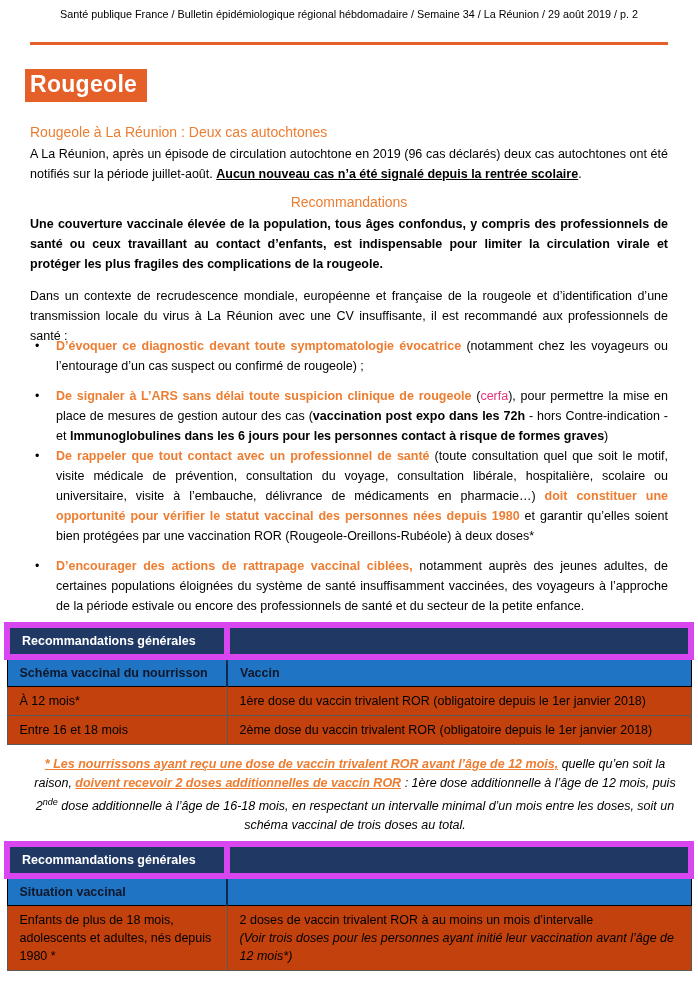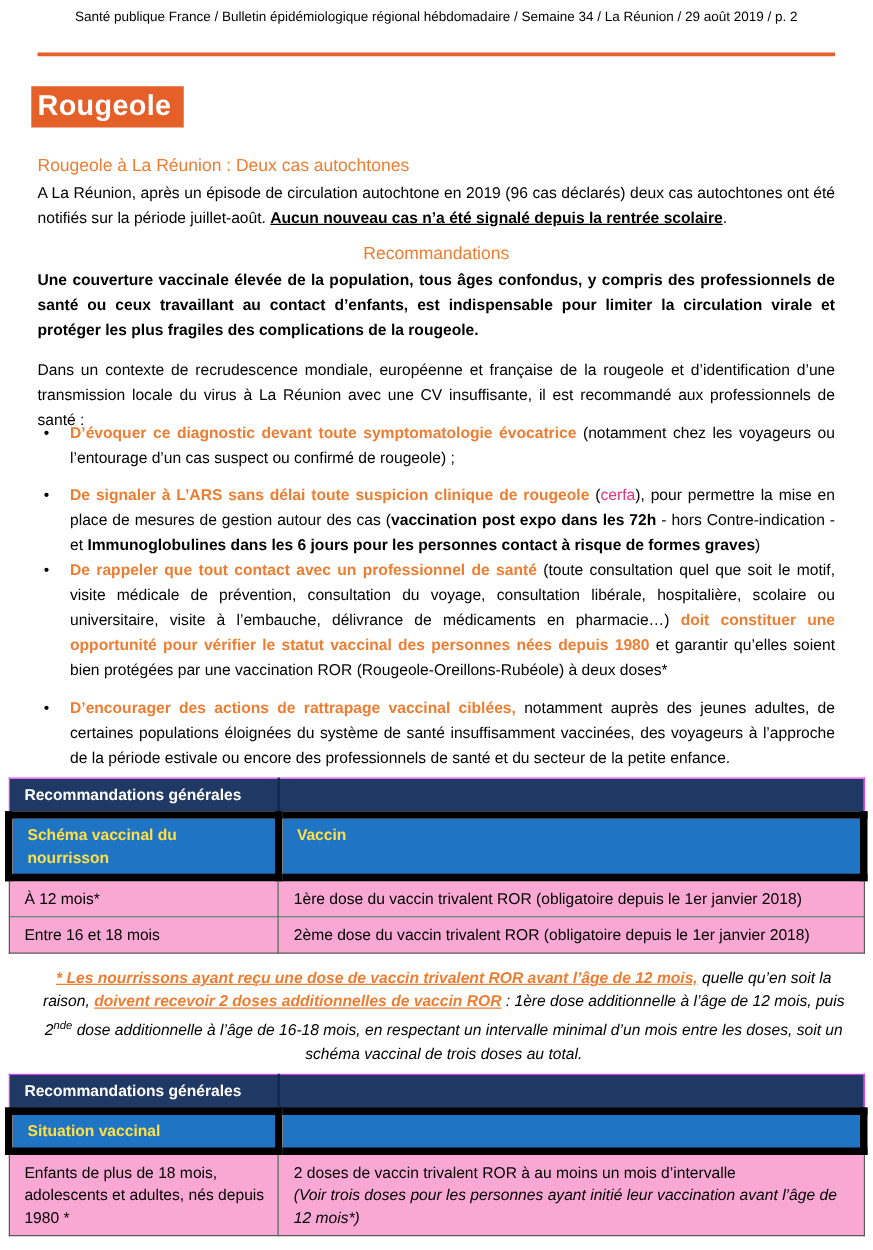--- a/index.html
+++ b/index.html
@@ -69,30 +69,30 @@
     width: 690px; margin: 6px 0 0 -26px;
     font-size: 12.5px;
   }
   .reco-table td {
     padding: 4px 10px 4px 12px; line-height: 18px;
     vertical-align: top; overflow: hidden;
   }
   .reco-table td.c1 { width: 192px; }
   .reco-table tr.band td {
     background: var(--navy, #1F3864); color: #fff; font-weight: bold;
-    border: 1px solid #d946ef;
+    border: 6px solid #d946ef;
   }
   .reco-table tr.subband td {
-    background: var(--blue, #2074C4); color: #fde047; font-weight: bold;
-    border: 6px solid #000000;
+    background: var(--blue, #2074C4); color: #0f172a; font-weight: bold;
+    border: 1px solid #000000;
   }
   .reco-table tr.band td + td,
   .reco-table tr.subband td + td { border-left: 2px solid #10294E; }
   .reco-table tr.data td {
-    background: #f9a8d4; border: 1px solid var(--table-border, #595959);
+    background: #c2410c; border: 1px solid var(--table-border, #595959);
     padding-top: 5px; padding-bottom: 5px;
   }
   .cell-line2 { font-style: italic; }
 
   .footnote {
     margin: 10px auto 0; width: 650px;
     text-align: center; line-height: 19px; font-size: 12.5px;
   }
   .t2 { margin-top: 8px; }
 </style>

